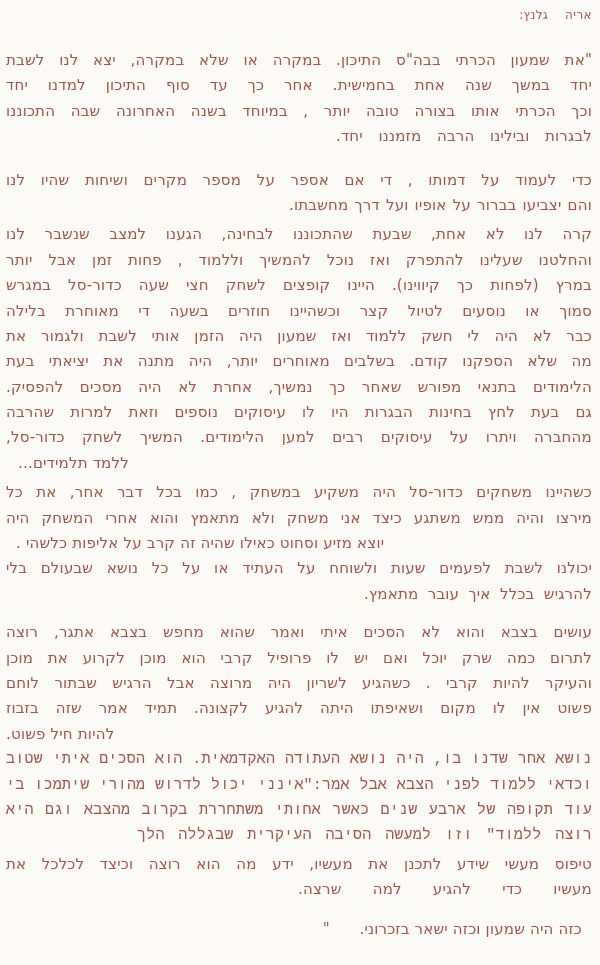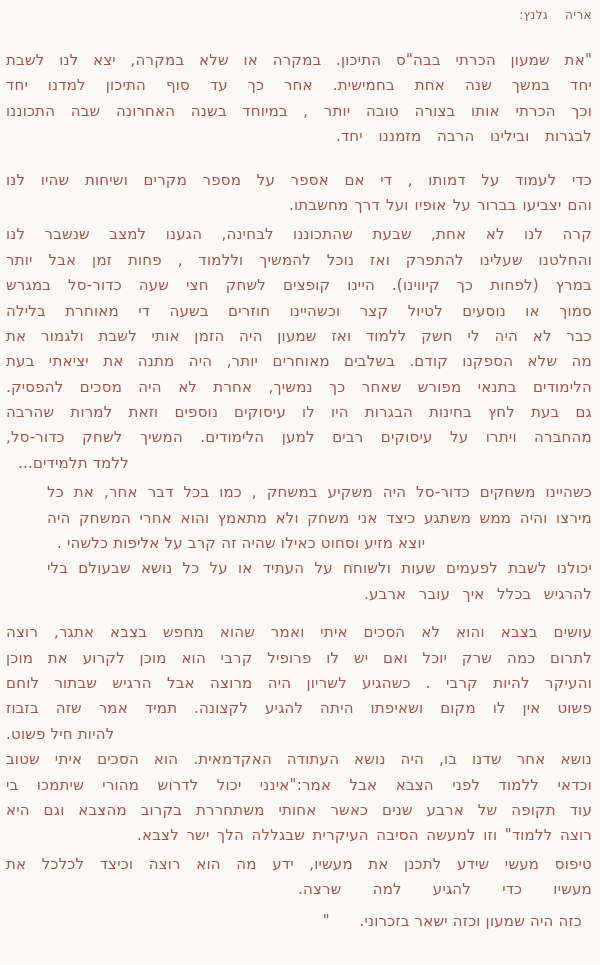--- a/index.html
+++ b/index.html
@@ -74,41 +74,41 @@
         <div class="line j">והחלטנו שעלינו להתפרק ואז נוכל להמשיך וללמוד , פחות זמן אבל יותר</div>
         <div class="line j">במרץ (לפחות כך קיווינו). היינו קופצים לשחק חצי שעה כדור-סל במגרש</div>
         <div class="line j">סמוך או נוסעים לטיול קצר וכשהיינו חוזרים בשעה די מאוחרת בלילה</div>
         <div class="line j">כבר לא היה לי חשק ללמוד ואז שמעון היה הזמן אותי לשבת ולגמור את</div>
         <div class="line j">מה שלא הספקנו קודם. בשלבים מאוחרים יותר, היה מתנה את יציאתי בעת</div>
         <div class="line j">הלימודים בתנאי מפורש שאחר כך נמשיך, אחרת לא היה מסכים להפסיק.</div>
         <div class="line j">גם בעת לחץ בחינות הבגרות היו לו עיסוקים נוספים וזאת למרות שהרבה</div>
         <div class="line j">מהחברה ויתרו על עיסוקים רבים למען הלימודים. המשיך לשחק כדור-סל,</div>
         <div class="line l" style="margin-left: 12px;">ללמד תלמידים...</div>
       </div>
-      <div class="para" style="margin-top: 4px; margin-left: 41px;">
+      <div class="para" style="margin-top: 4px;">
         <div class="line j">כשהיינו משחקים כדור-סל היה משקיע במשחק , כמו בכל דבר אחר, את כל</div>
         <div class="line j">מירצו והיה ממש משתגע כיצד אני משחק ולא מתאמץ והוא אחרי המשחק היה</div>
         <div class="line l" style="margin-left: 10px;">יוצא מזיע וסחוט כאילו שהיה זה קרב על אליפות כלשהי .</div>
         <div class="line j">יכולנו לשבת לפעמים שעות ולשוחח על העתיד או על כל נושא שבעולם בלי</div>
-        <div class="line j" style="margin-left: 200px; width: 228px;">להרגיש בכלל איך עובר ארבע.</div>
+        <div class="line j" style="margin-left: 200px; width: 228px;">להרגיש בכלל איך עובר מתאמץ.</div>
       </div>
       <div class="para" style="margin-top: 13px;">
         <div class="line j">עושים בצבא והוא לא הסכים איתי ואמר שהוא מחפש בצבא אתגר, רוצה</div>
         <div class="line j">לתרום כמה שרק יוכל ואם יש לו פרופיל קרבי הוא מוכן לקרוע את מוכן</div>
         <div class="line j">והעיקר להיות קרבי . כשהגיע לשריון היה מרוצה אבל הרגיש שבתור לוחם</div>
         <div class="line j">פשוט אין לו מקום ושאיפתו היתה להגיע לקצונה. תמיד אמר שזה בזבוז</div>
         <div class="line l" style="margin-left: 0px;">להיות חיל פשוט.</div>
       </div>
-      <div class="para" style="margin-top: 0px;">
+      <div class="para" style="margin-top: 0px; font-family: Liberation Mono, monospace;">
         <div class="line j">נושא אחר שדנו בו, היה נושא העתודה האקדמאית. הוא הסכים איתי שטוב</div>
         <div class="line j">וכדאי ללמוד לפני הצבא אבל אמר:"אינני יכול לדרוש מהורי שיתמכו בי</div>
         <div class="line j">עוד תקופה של ארבע שנים כאשר אחותי משתחררת בקרוב מהצבא וגם היא</div>
         <div class="line j" style="margin-left: 19px; width: 455px;">רוצה ללמוד" וזו למעשה הסיבה העיקרית שבגללה הלך ישר לצבא.</div>
       </div>
       <div class="para" style="margin-top: 3px;">
         <div class="line j">טיפוס מעשי שידע לתכנן את מעשיו, ידע מה הוא רוצה וכיצד לכלכל את</div>
         <div class="line j" style="margin-left: 0px; width: 294px;">מעשיו כדי להגיע למה שרצה.</div>
       </div>
-      <div class="para" style="margin-top: 6px;">
+      <div class="para" style="margin-top: 14px;">
         <div class="line r" style="margin-right: 10px;">כזה היה שמעון וכזה ישאר בזכרוני.&nbsp;&nbsp;&nbsp;&nbsp;&nbsp;&nbsp;"</div>
       </div>
     </div>
 </div>
 
 </body></html>

